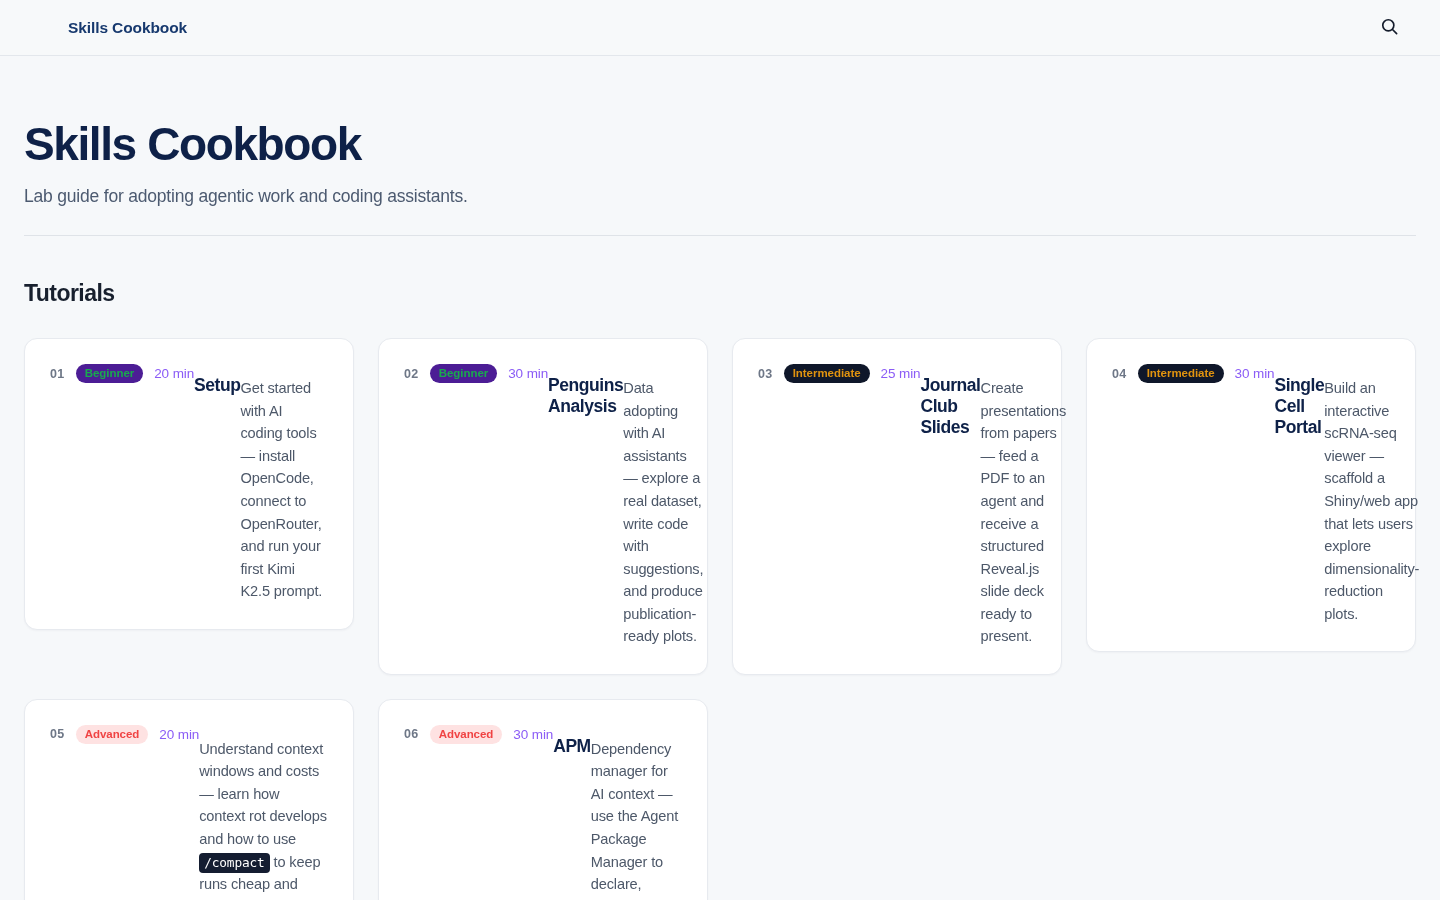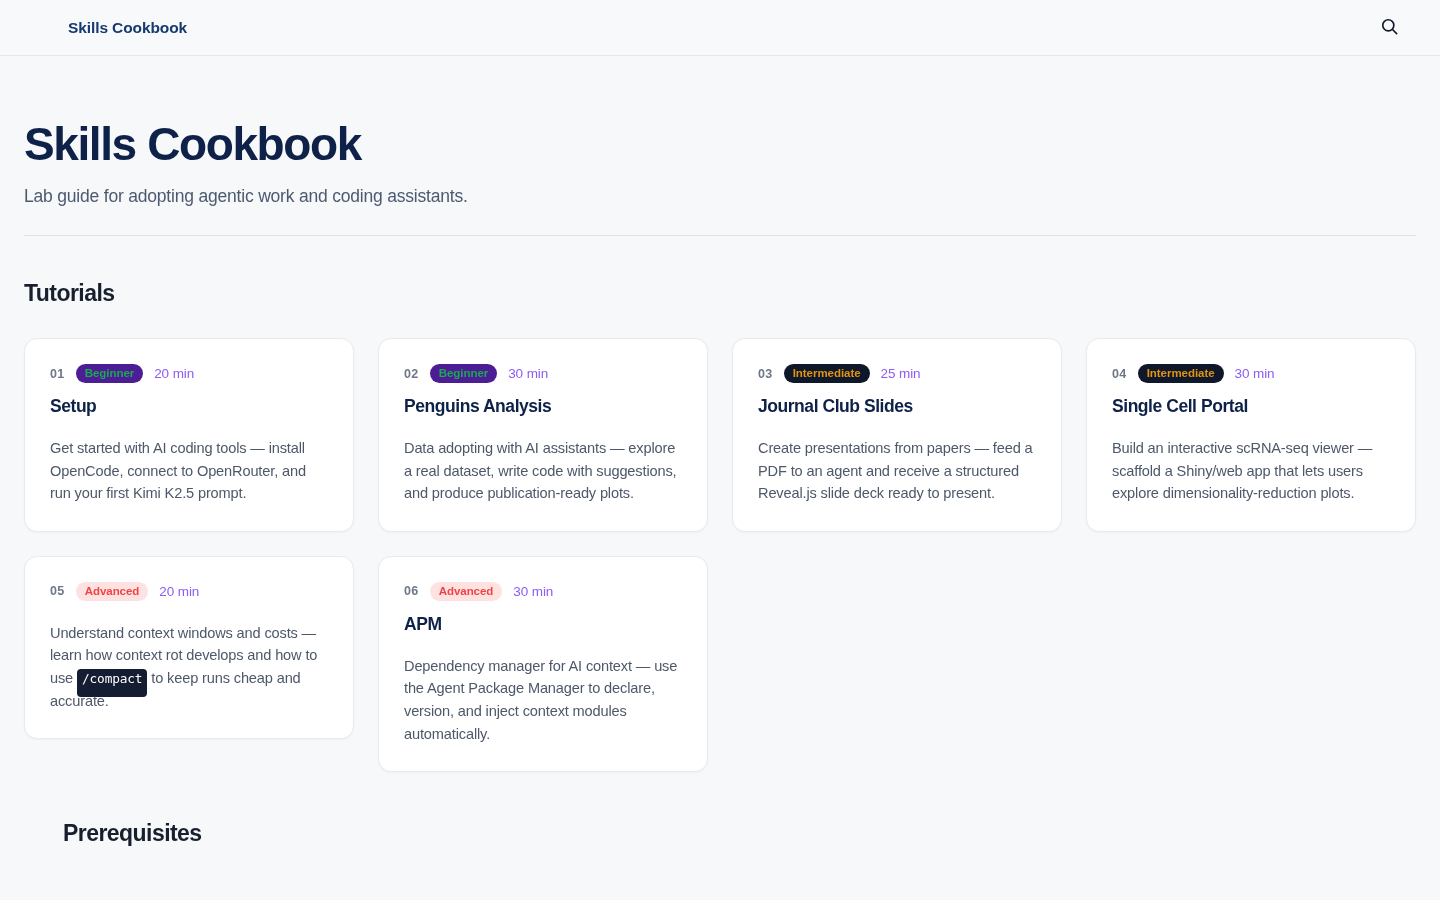--- a/index.html
+++ b/index.html
@@ -108,21 +108,21 @@
 
   
   .card {
     background: #ffffff;
     border: 1px solid #e7eaef;
     border-radius: 13px;
     padding: 24px 25px 26px 25px;
     box-shadow: 0 1px 2px rgba(16, 30, 54, 0.035);
     cursor: pointer;
     display: flex;
-    flex-direction: column;
+    flex-direction: row;
     align-self: start;
   }
 
   .card-meta {
     display: flex;
     align-items: center;
     gap: 11px;
     height: 21px;
   }
 
@@ -155,33 +155,33 @@
 
   .card-title {
     margin-top: 12px;
     font-size: 17.5px;
     font-weight: bold;
     letter-spacing: -0.45px;
     color: #0e2148;
   }
 
   .card-desc {
-    margin-top: 20px;
+    margin-top: 14px;
     font-size: 14.6px;
     line-height: 1.545;
     color: #4d5869;
     letter-spacing: -0.15px;
   }
 
   .card-desc code {
     font-family: "DejaVu Sans Mono", "Liberation Mono", monospace;
     background: #141d31;
     color: #ffffff;
     font-size: 12.8px;
-    padding: 2px 5px 11px 5px;
+    padding: 2px 5px 3px 5px;
     border-radius: 4px;
     white-space: nowrap;
   }
 
   .section-trailing {
     margin-top: 48px;
     margin-left: 39px;
   }
 </style>
 </head>

